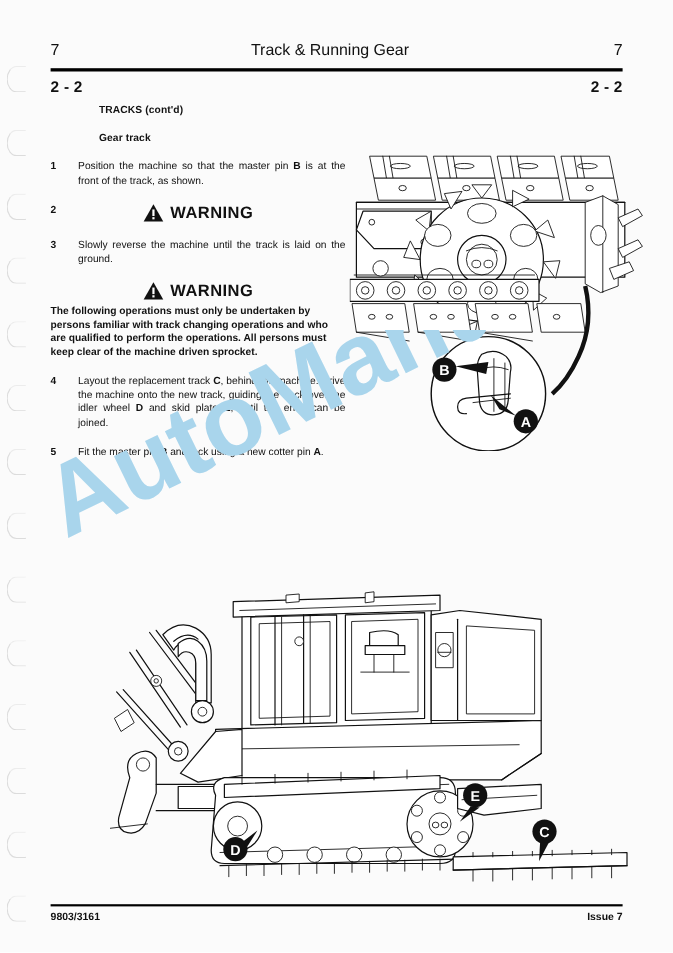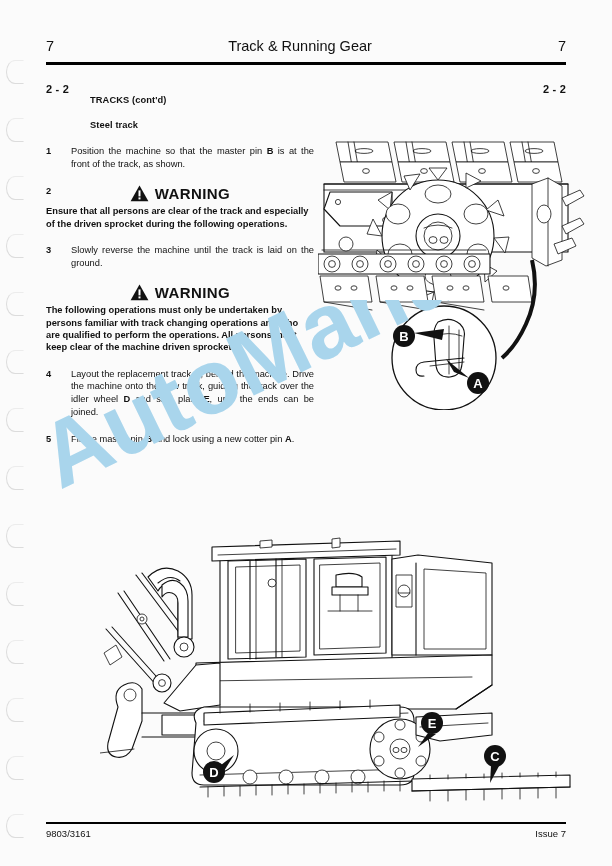--- a/index.html
+++ b/index.html
@@ -54,37 +54,37 @@
   .hdr-rule {
     position: absolute;
     left: 0; right: 0;
     top: 24px;
     height: 2.6px;
     background: #000;
   }
   .hdr-row2 { position: absolute; left:0; right:0; top: 29px; height: 16px; }
   .hdr-sec-left, .hdr-sec-right {
     position: absolute;
-    top: 16px;
-    font-size: 11px;
+    top: 4px;
+    font-size: 14px;
     font-weight: 700;
     letter-spacing: .2px;
   }
   .hdr-sec-left { left: 0; }
   .hdr-sec-right { right: 0; }
 
   
   .footer { position:absolute; left:46px; top:822px; width:520px; }
   .ftr-rule { height: 2.2px; background:#000; }
   .ftr-row { position: relative; height: 16px; margin-top: 4px; }
   .ftr-left, .ftr-right {
     position: absolute;
     top: 0;
     font-size: 9.5px;
-    font-weight: 400;
+    font-weight: 700;
   }
   .ftr-left { left: 0; }
   .ftr-right { right: 0; }
 
   
   .col { position:absolute; left:46px; top:95px; width:268px; }
   .head-bold {
     font-size: 9.3px;
     font-weight: 700;
     margin-bottom: 15px;
@@ -195,41 +195,40 @@
     </div>
     <div class="hdr-rule"></div>
     <div class="hdr-row2">
       <div class="hdr-sec-left">2 - 2</div>
       <div class="hdr-sec-right">2 - 2</div>
     </div>
   </div>
 
   <div class="col">
     <div class="head-bold">TRACKS (cont'd)</div>
-    <div class="head-bold">Steel track</div>
+    <div class="head-bold">Gear track</div>
 
     <div class="step">
       <span class="step-num">1</span>
       <span class="step-text">Position the machine so that the master pin <b>B</b> is at the front of the track, as shown.</span>
     </div>
 
     <div class="step">
       <span class="step-num">2</span>
     </div>
 
     <div class="warn">
       <div class="warn-head">
         <svg class="warn-tri" width="19" height="17" viewBox="0 0 19 17">
           <path d="M9.5 0.6 L18.4 16.3 L0.6 16.3 Z" fill="#111"></path>
           <rect x="8.5" y="5.4" width="2" height="6" fill="#fff"></rect>
           <rect x="8.5" y="12.4" width="2" height="2" fill="#fff"></rect>
         </svg>
         <span class="warn-word">WARNING</span>
       </div>
-      <div class="warn-body">Ensure that all persons are clear of the track and especially of the driven sprocket during the following operations.</div>
     </div>
 
     <div class="step">
       <span class="step-num">3</span>
       <span class="step-text">Slowly reverse the machine until the track is laid on the ground.</span>
     </div>
 
     <div class="warn">
       <div class="warn-head">
         <svg class="warn-tri" width="19" height="17" viewBox="0 0 19 17">

